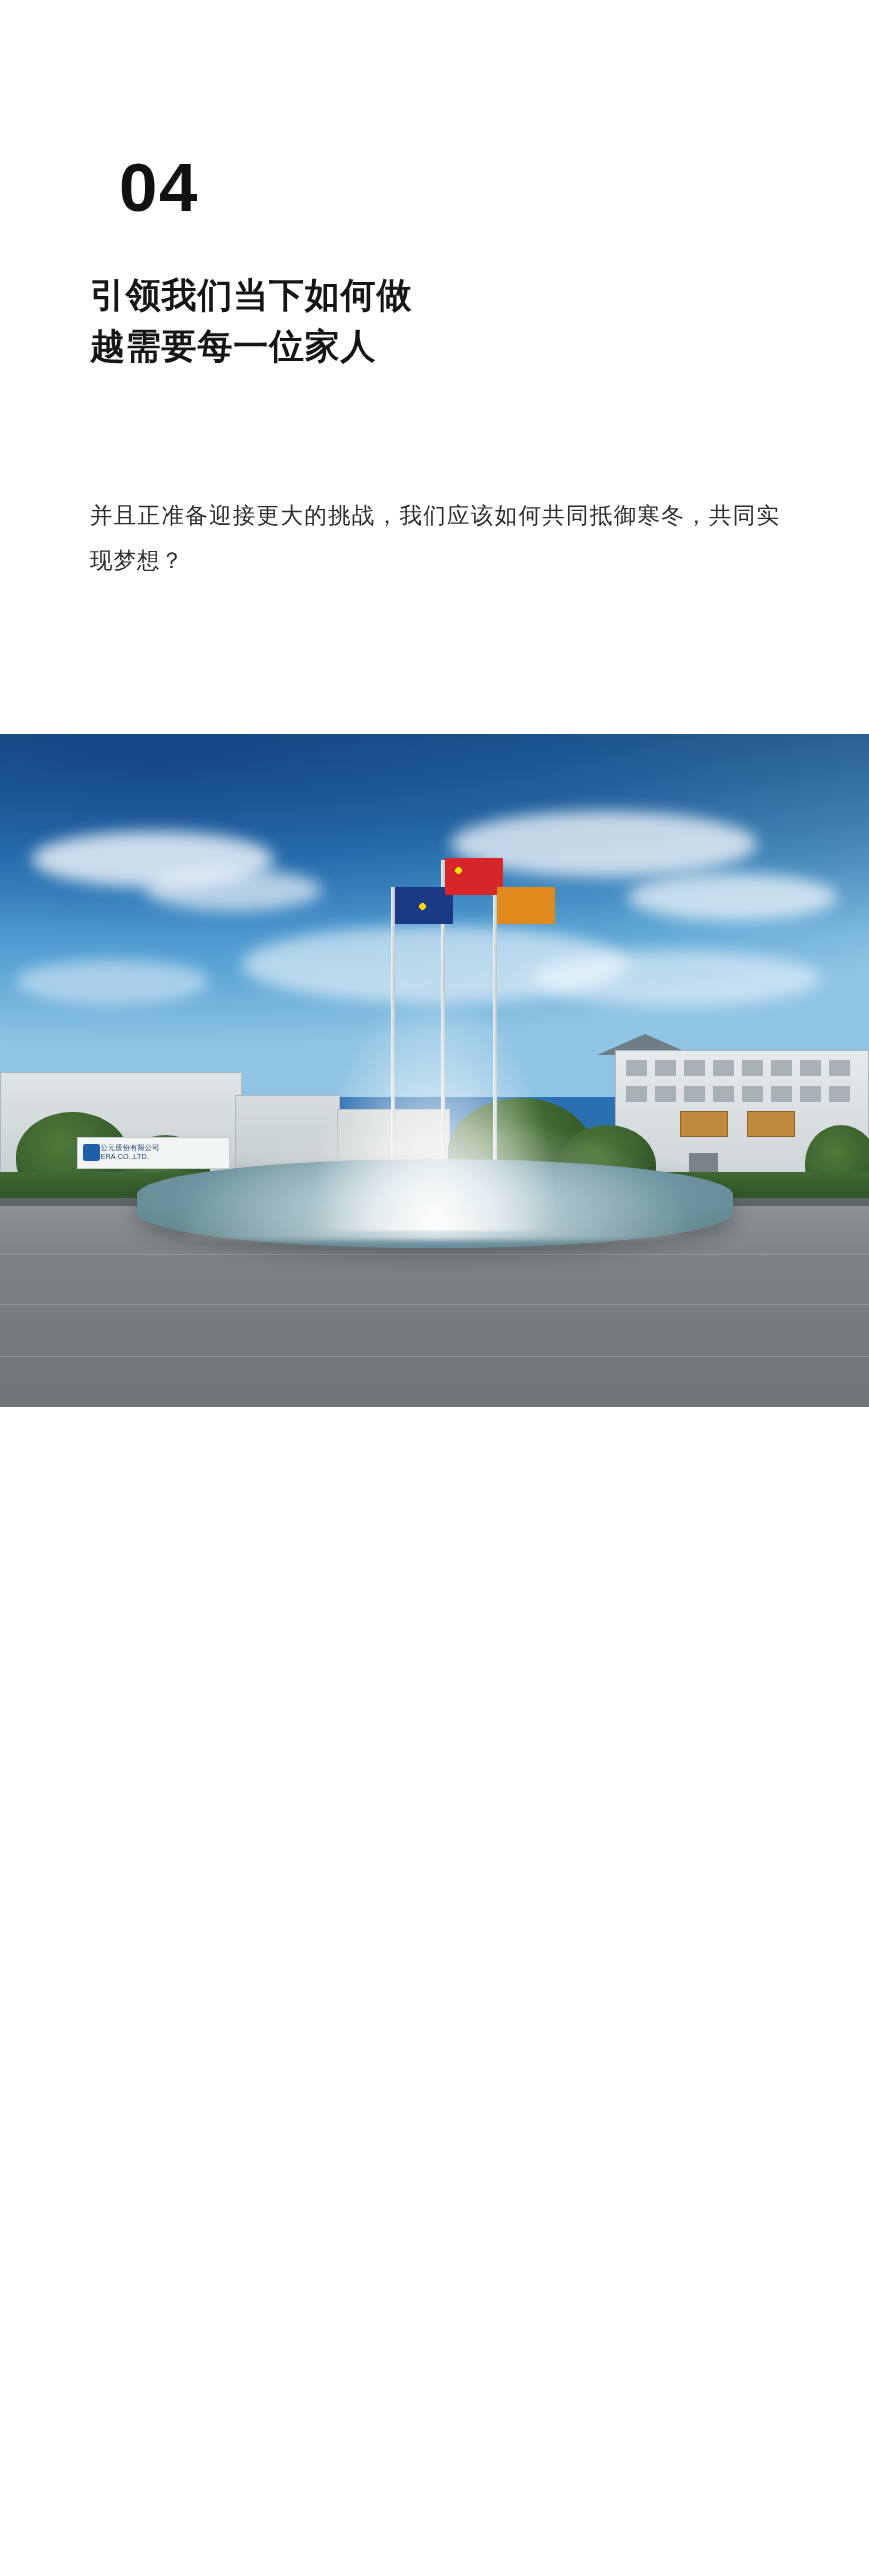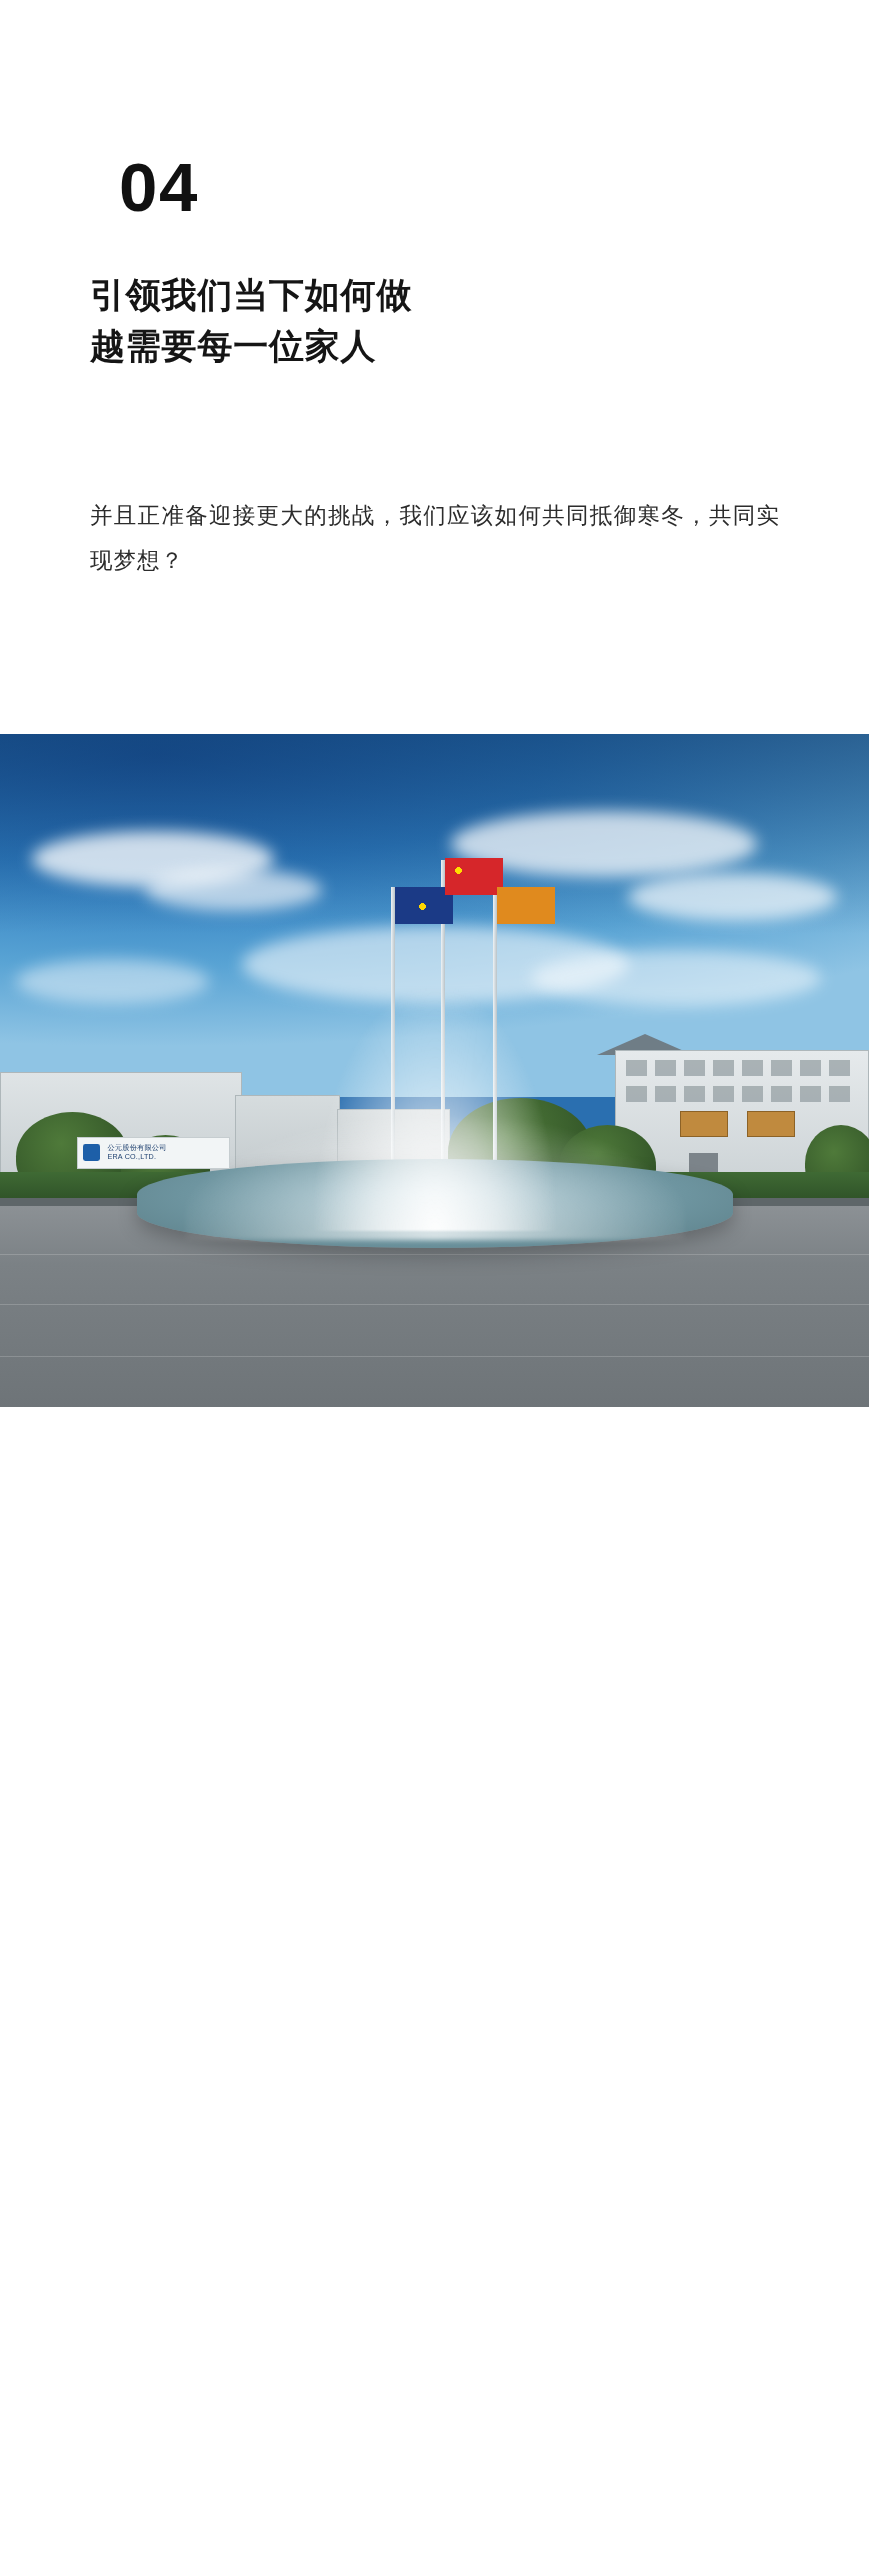--- a/index.html
+++ b/index.html
@@ -216,21 +216,21 @@
     transform: translateX(-50%);
     width: 499px; height: 121px;
     background:
       radial-gradient(ellipse at 50% 100%, rgba(255,255,255,.75) 0%, rgba(255,255,255,.30) 45%, rgba(255,255,255,0) 75%);
     filter: blur(2.4px);
   }
   .sign {
     position: absolute; left: 77px; bottom: 238px;
     width: 153px; height: 32px;
     background: #f2f5f6; border: 0.8px solid #c6cdd0;
-    display: flex; align-items: center; gap: 7px; padding: 0 4.8px;
+    display: flex; align-items: center; gap: 0; padding: 0 4.8px;
   }
   .sign .mark { width: 17.7px; height: 17.7px; background:#1d5fa8; border-radius:2.4px;}
   .sign .txt {
     font-size: 7.2px; color: #1d3f6e; line-height: 1.15; letter-spacing: 0.2px;
     font-family: "Liberation Sans", sans-serif;
   }
 </style>
 </head>
 <body>
 

